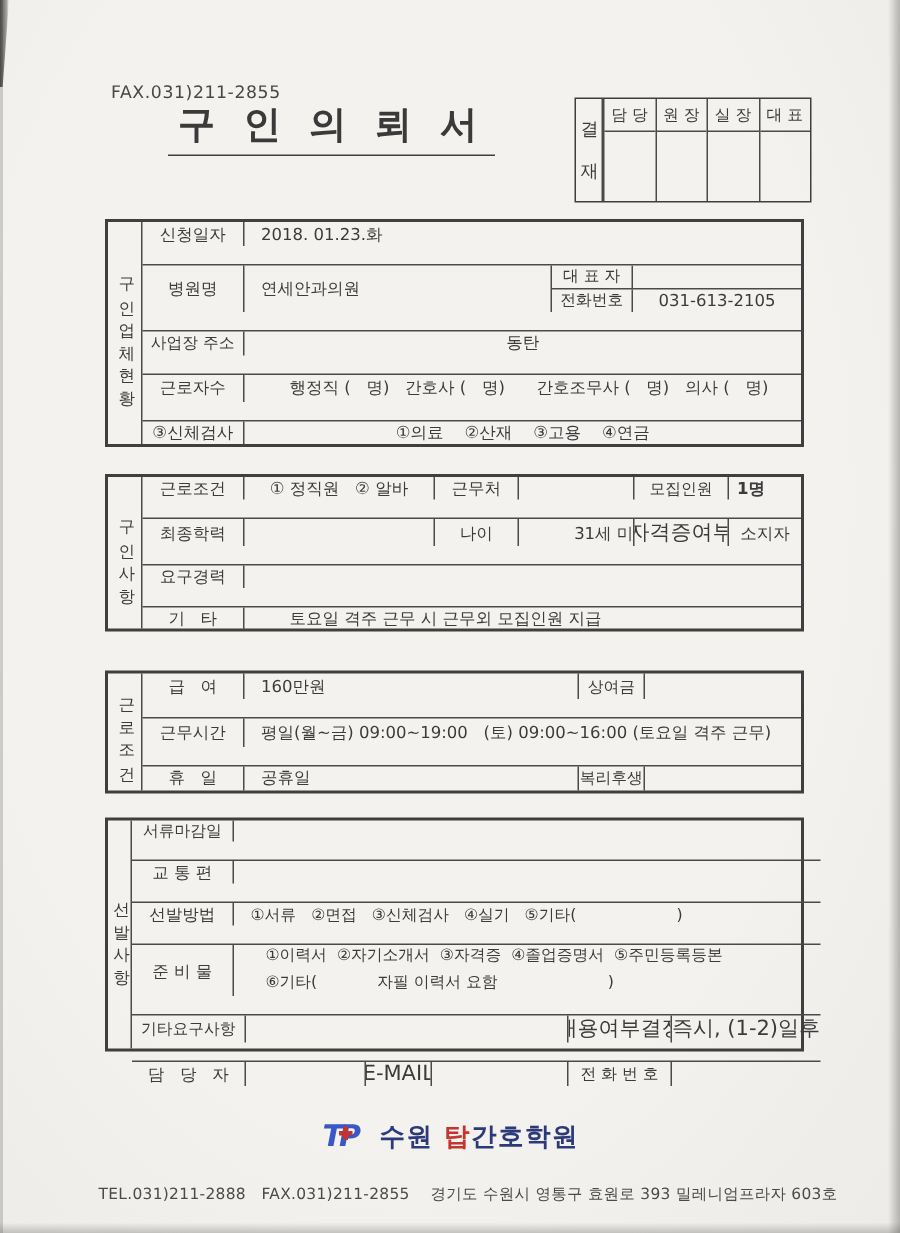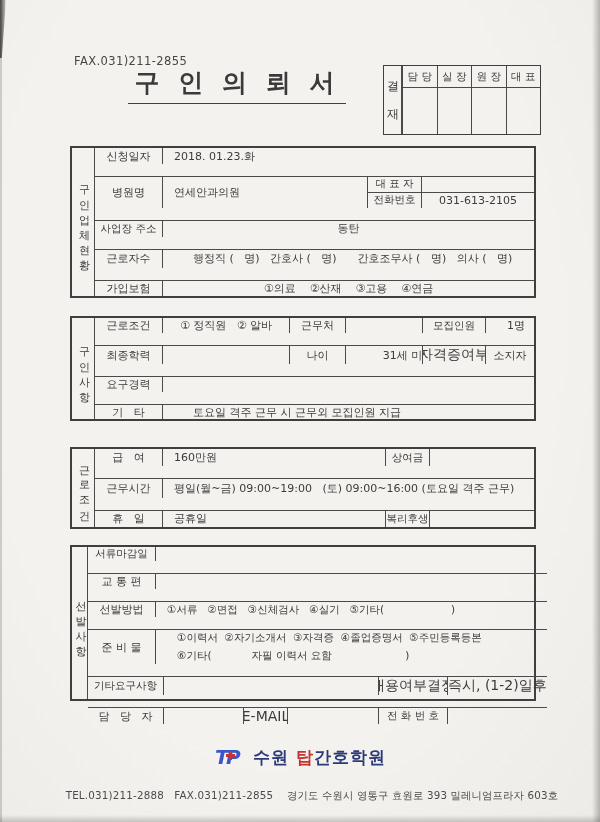--- a/index.html
+++ b/index.html
@@ -18,21 +18,21 @@
     background:linear-gradient(to right,#2f2d2b,#9a9894 75%,transparent);
     clip-path:polygon(0 0,100% 0,30% 100%,0 100%); opacity:.85; }
   .edge-right { position:absolute; right:0; top:0; width:8px; height:100%;
     background:linear-gradient(to left, rgba(92,90,86,.40), transparent); }
   .edge-bottom { position:absolute; left:0; bottom:0; width:100%; height:7px;
     background:linear-gradient(to top, rgba(92,90,86,.30), transparent); }
   .edge-left { position:absolute; left:0; top:0; width:2px; height:100%;
     background:rgba(70,68,64,.22); }
 
   .fax { position:absolute; left:74px; top:54px; font-size:11.5px; letter-spacing:.4px; color:#474747; }
-  .title { position:absolute; left:128px; top:66px; width:218px; text-align:center;
+  .title { position:absolute; left:112px; top:66px; width:218px; text-align:center;
     font-size:25px; font-weight:bold; letter-spacing:5px; color:#3a3a3a;
     border-bottom:1.5px solid #3f3f3f; padding-bottom:4px; white-space:pre; }
 
   
   .approval { position:absolute; left:383px; top:65px; width:158px; height:70px;
     border:1.5px solid #3f3f3f; display:flex; background:transparent; }
   .ap-stamp { width:18px; border-right:1px solid #4a4a4a; display:flex; align-items:center; justify-content:center; }
   .ap-col { flex:1; display:flex; flex-direction:column; border-left:1px solid #4a4a4a; }
   .ap-col:first-of-type { border-left:none; }
   .ap-head { height:22px; border-bottom:1px solid #4a4a4a; display:flex; align-items:center; justify-content:center;
@@ -45,21 +45,21 @@
   
   .sec { position:absolute; left:70px; width:466px; border:2px solid #3f3f3f; display:flex; background:transparent; }
   .side { width:23px; border-right:1px solid #4a4a4a; display:flex; align-items:center; justify-content:center; }
   .rows { flex:1; display:flex; flex-direction:column;gap:12px; }
   .row { display:flex; }
   .row + .row { border-top:1px solid #4a4a4a; }
   .c { display:flex; align-items:center; white-space:pre; font-size:11px; overflow:hidden; }
   .c + .c { border-left:1px solid #4a4a4a; }
   .lab { justify-content:center; text-align:center; }
   .cen { justify-content:center; }
-  .rt  { justify-content:flex-end; padding-right:9px; }
+  .rt  { justify-content:flex-end; padding-right:24px;font-weight:bold; }
   .pl  { padding-left:11px; }
   .pl30{ padding-left:30px; }
   .grow{ flex:1; }
   .fs10 { font-size:14px; }
   .fs105{ font-size:10.5px; }
   .w44{width:44px;} .w53{width:53px;} .w56{width:56px;} .w63{width:63px;}
   .w67{width:67px;} .w69{width:69px;} .w75{width:75px;} .w77{width:77px;padding-left:48px;}
   .w80{width:80px;} .w91{width:91px;}
   .w127{width:127px;} .w205{width:205px;} .w215{width:215px;} .w223{width:223px;}
   .col2 { flex-direction:column; align-items:stretch; padding:0; }
@@ -91,25 +91,25 @@
 
   <div class="approval">
     <div class="ap-stamp">
       <span class="vtext stamp">결재</span>
     </div>
     <div class="ap-col">
       <div class="ap-head">담 당</div>
       <div class="ap-sign"></div>
     </div>
     <div class="ap-col">
+      <div class="ap-head">원 장</div>
+      <div class="ap-sign"></div>
+    </div>
+    <div class="ap-col">
       <div class="ap-head">실 장</div>
-      <div class="ap-sign"></div>
-    </div>
-    <div class="ap-col">
-      <div class="ap-head">원 장</div>
       <div class="ap-sign"></div>
     </div>
     <div class="ap-col">
       <div class="ap-head">대 표</div>
       <div class="ap-sign"></div>
     </div>
   </div>
 
   <div class="sec" style="top:146px;height:152px;">
     <div class="side">
@@ -136,21 +136,21 @@
       </div>
       <div class="row" style="height:25px;">
         <div class="c lab w67 fs105">사업장 주소</div>
         <div class="c grow cen">동탄</div>
       </div>
       <div class="row" style="height:28px;">
         <div class="c lab w67">근로자수</div>
         <div class="c grow pl30">행정직 (   명)   간호사 (   명)      간호조무사 (   명)   의사 (   명)</div>
       </div>
       <div class="row" style="height:24px;">
-        <div class="c lab w67">가입보험</div>
+        <div class="c lab w67">③신체검사</div>
         <div class="c grow cen">①의료    ②산재    ③고용    ④연금</div>
       </div>
     </div>
   </div>
 
   <div class="sec" style="top:316px;height:105px;">
     <div class="side">
       <span class="vtext">구인사항</span>
     </div>
     <div class="rows">

